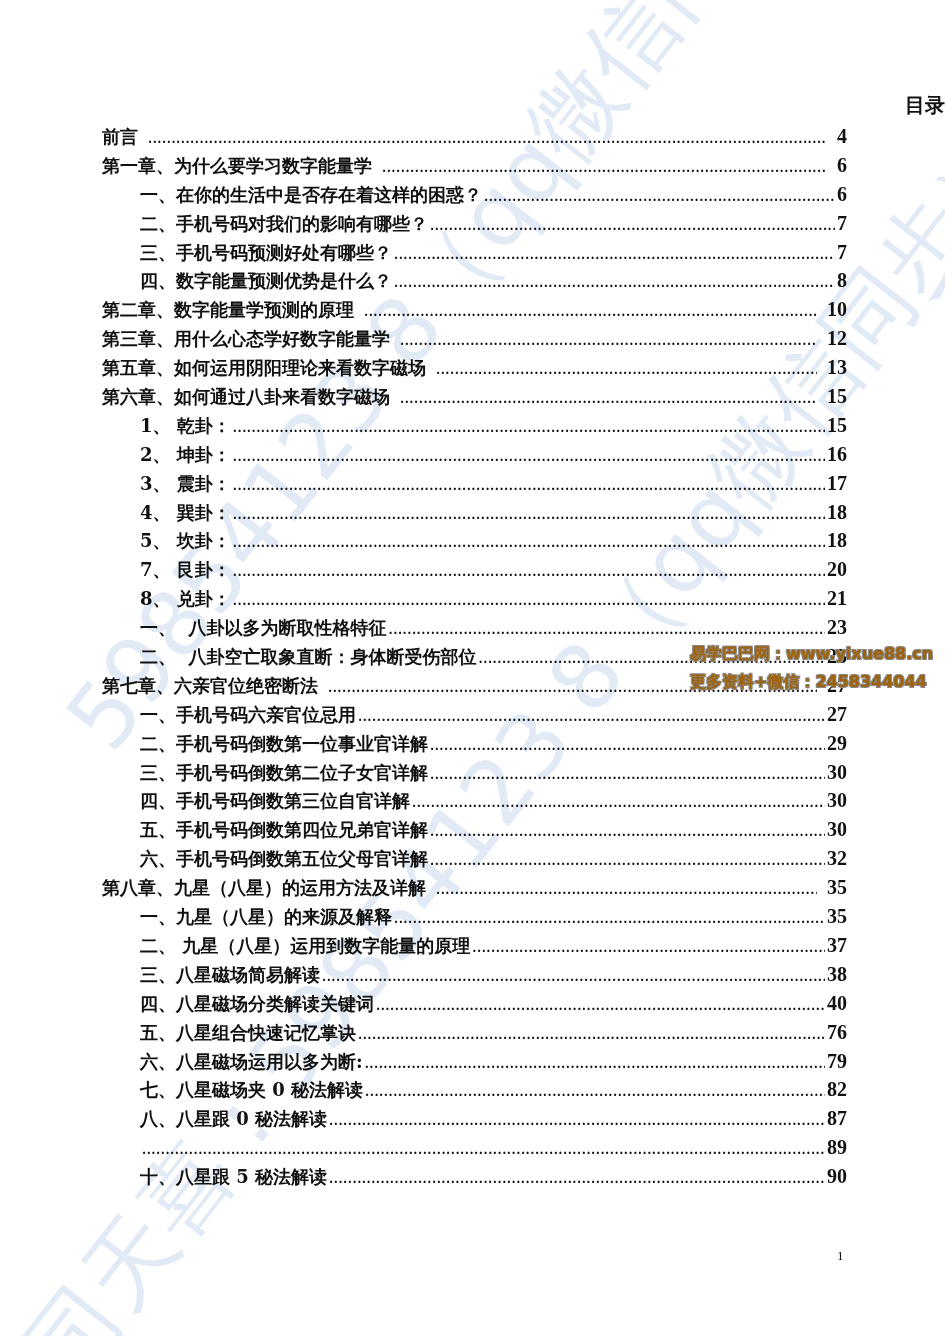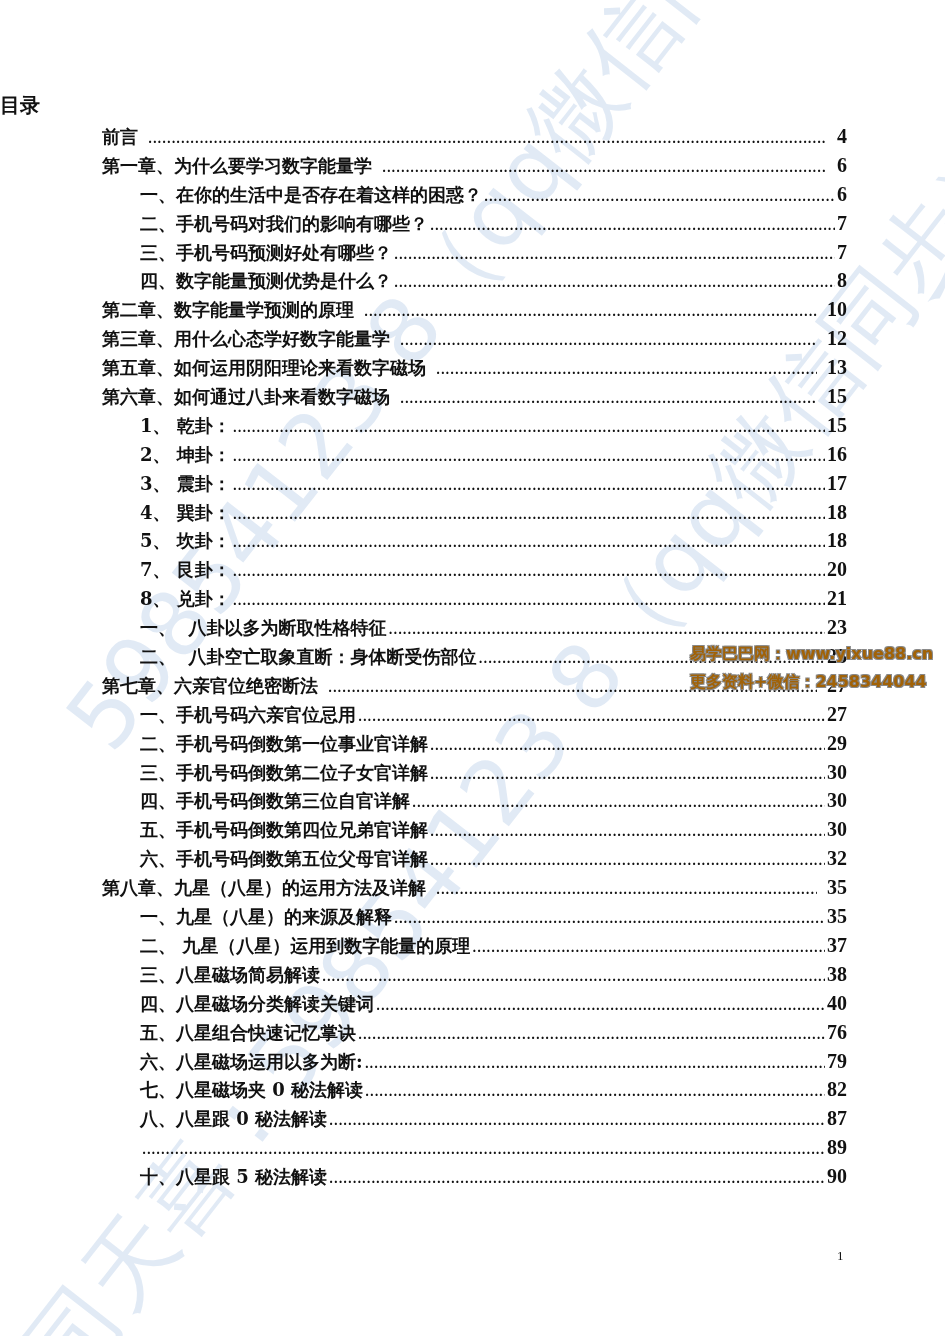--- a/index.html
+++ b/index.html
@@ -8,21 +8,21 @@
       background: #ffffff;
       font-family: "DejaVu Serif", "Liberation Serif", serif;
       color: #111;
     }
     .watermark {
       position: absolute; color: rgba(120,160,210,0.22);
       font-family: "DejaVu Sans", sans-serif; font-size: 90px; white-space: nowrap;
       transform-origin: left top; pointer-events: none;
     }
     .title {
-      position: absolute; left: 0; width: 945px; top: 92px; text-align: left;
+      position: absolute; left: 0; width: 945px; top: 92px; text-align: right;
       font-size: 20px; font-weight: bold;
     }
     .toc { position: absolute; left: 102px; top: 122px; width: 745px; }
     .row {
       display: flex; align-items: baseline; height: 28.9px; line-height: 28.9px;
       font-size: 18px; font-weight: bold;
     }
     .row.l1 { padding-left: 0; gap: 8px; }
     .row.l2 { padding-left: 38px; }
     .row .label { white-space: pre; flex: 0 0 auto; }

